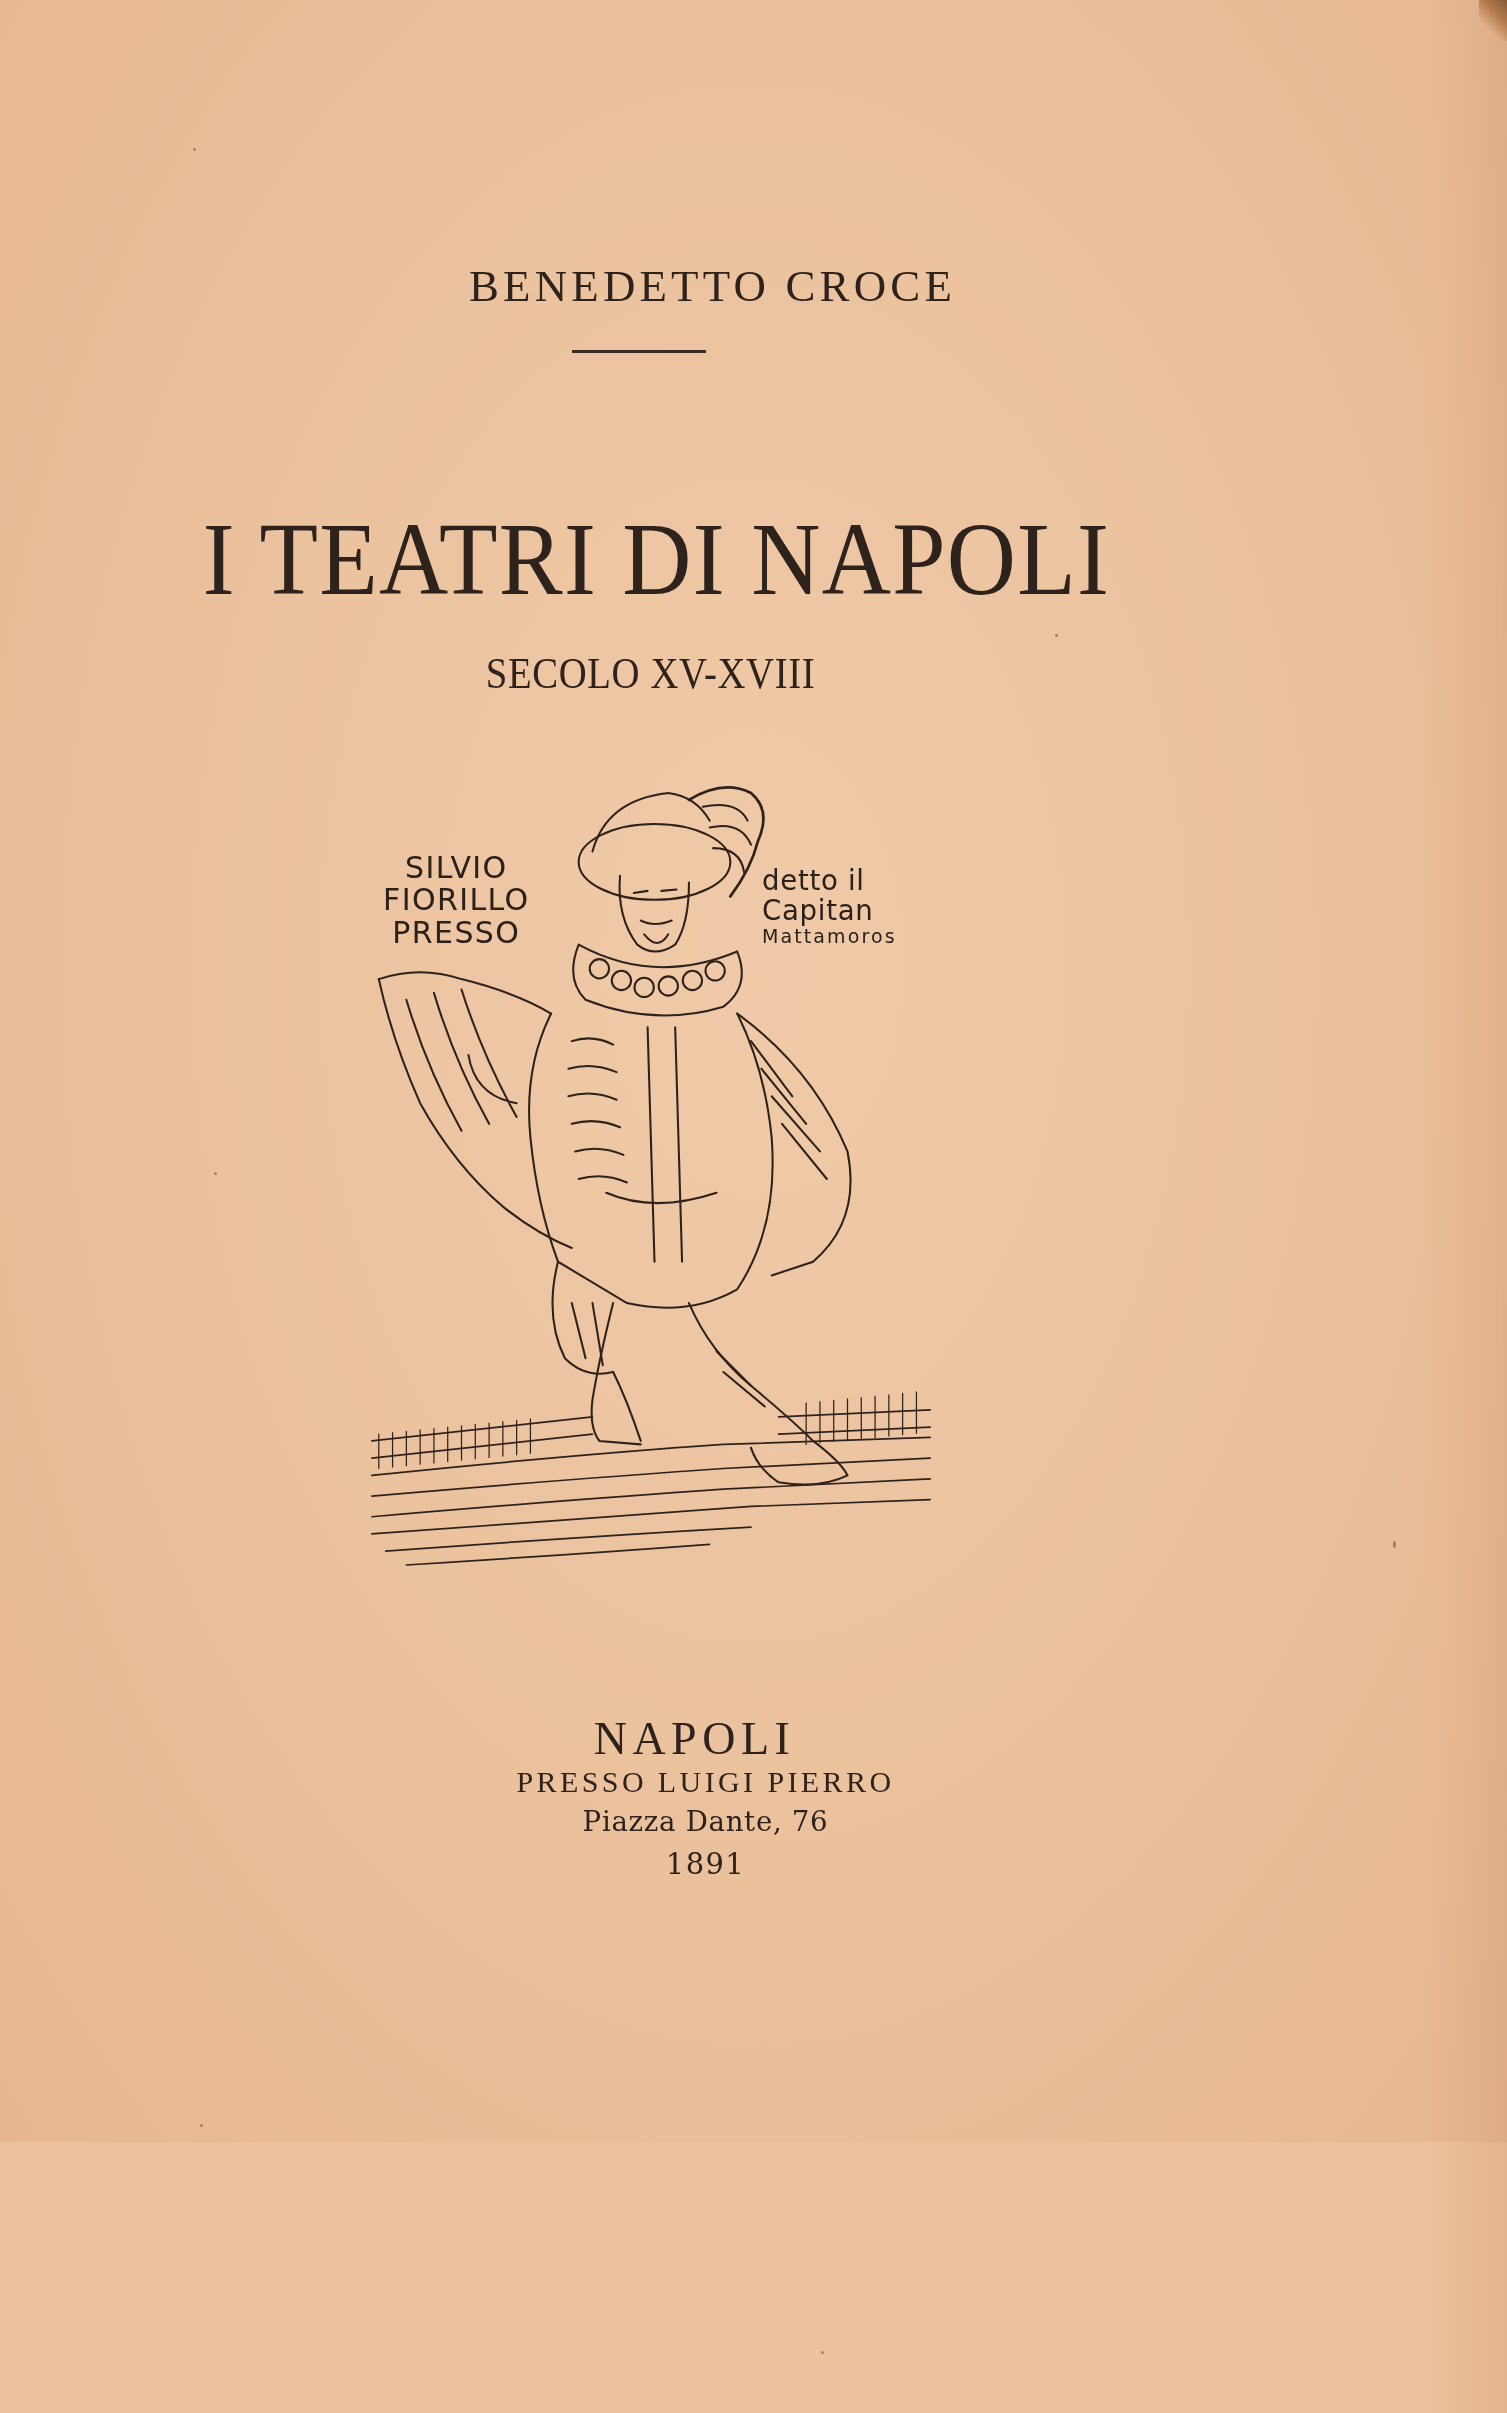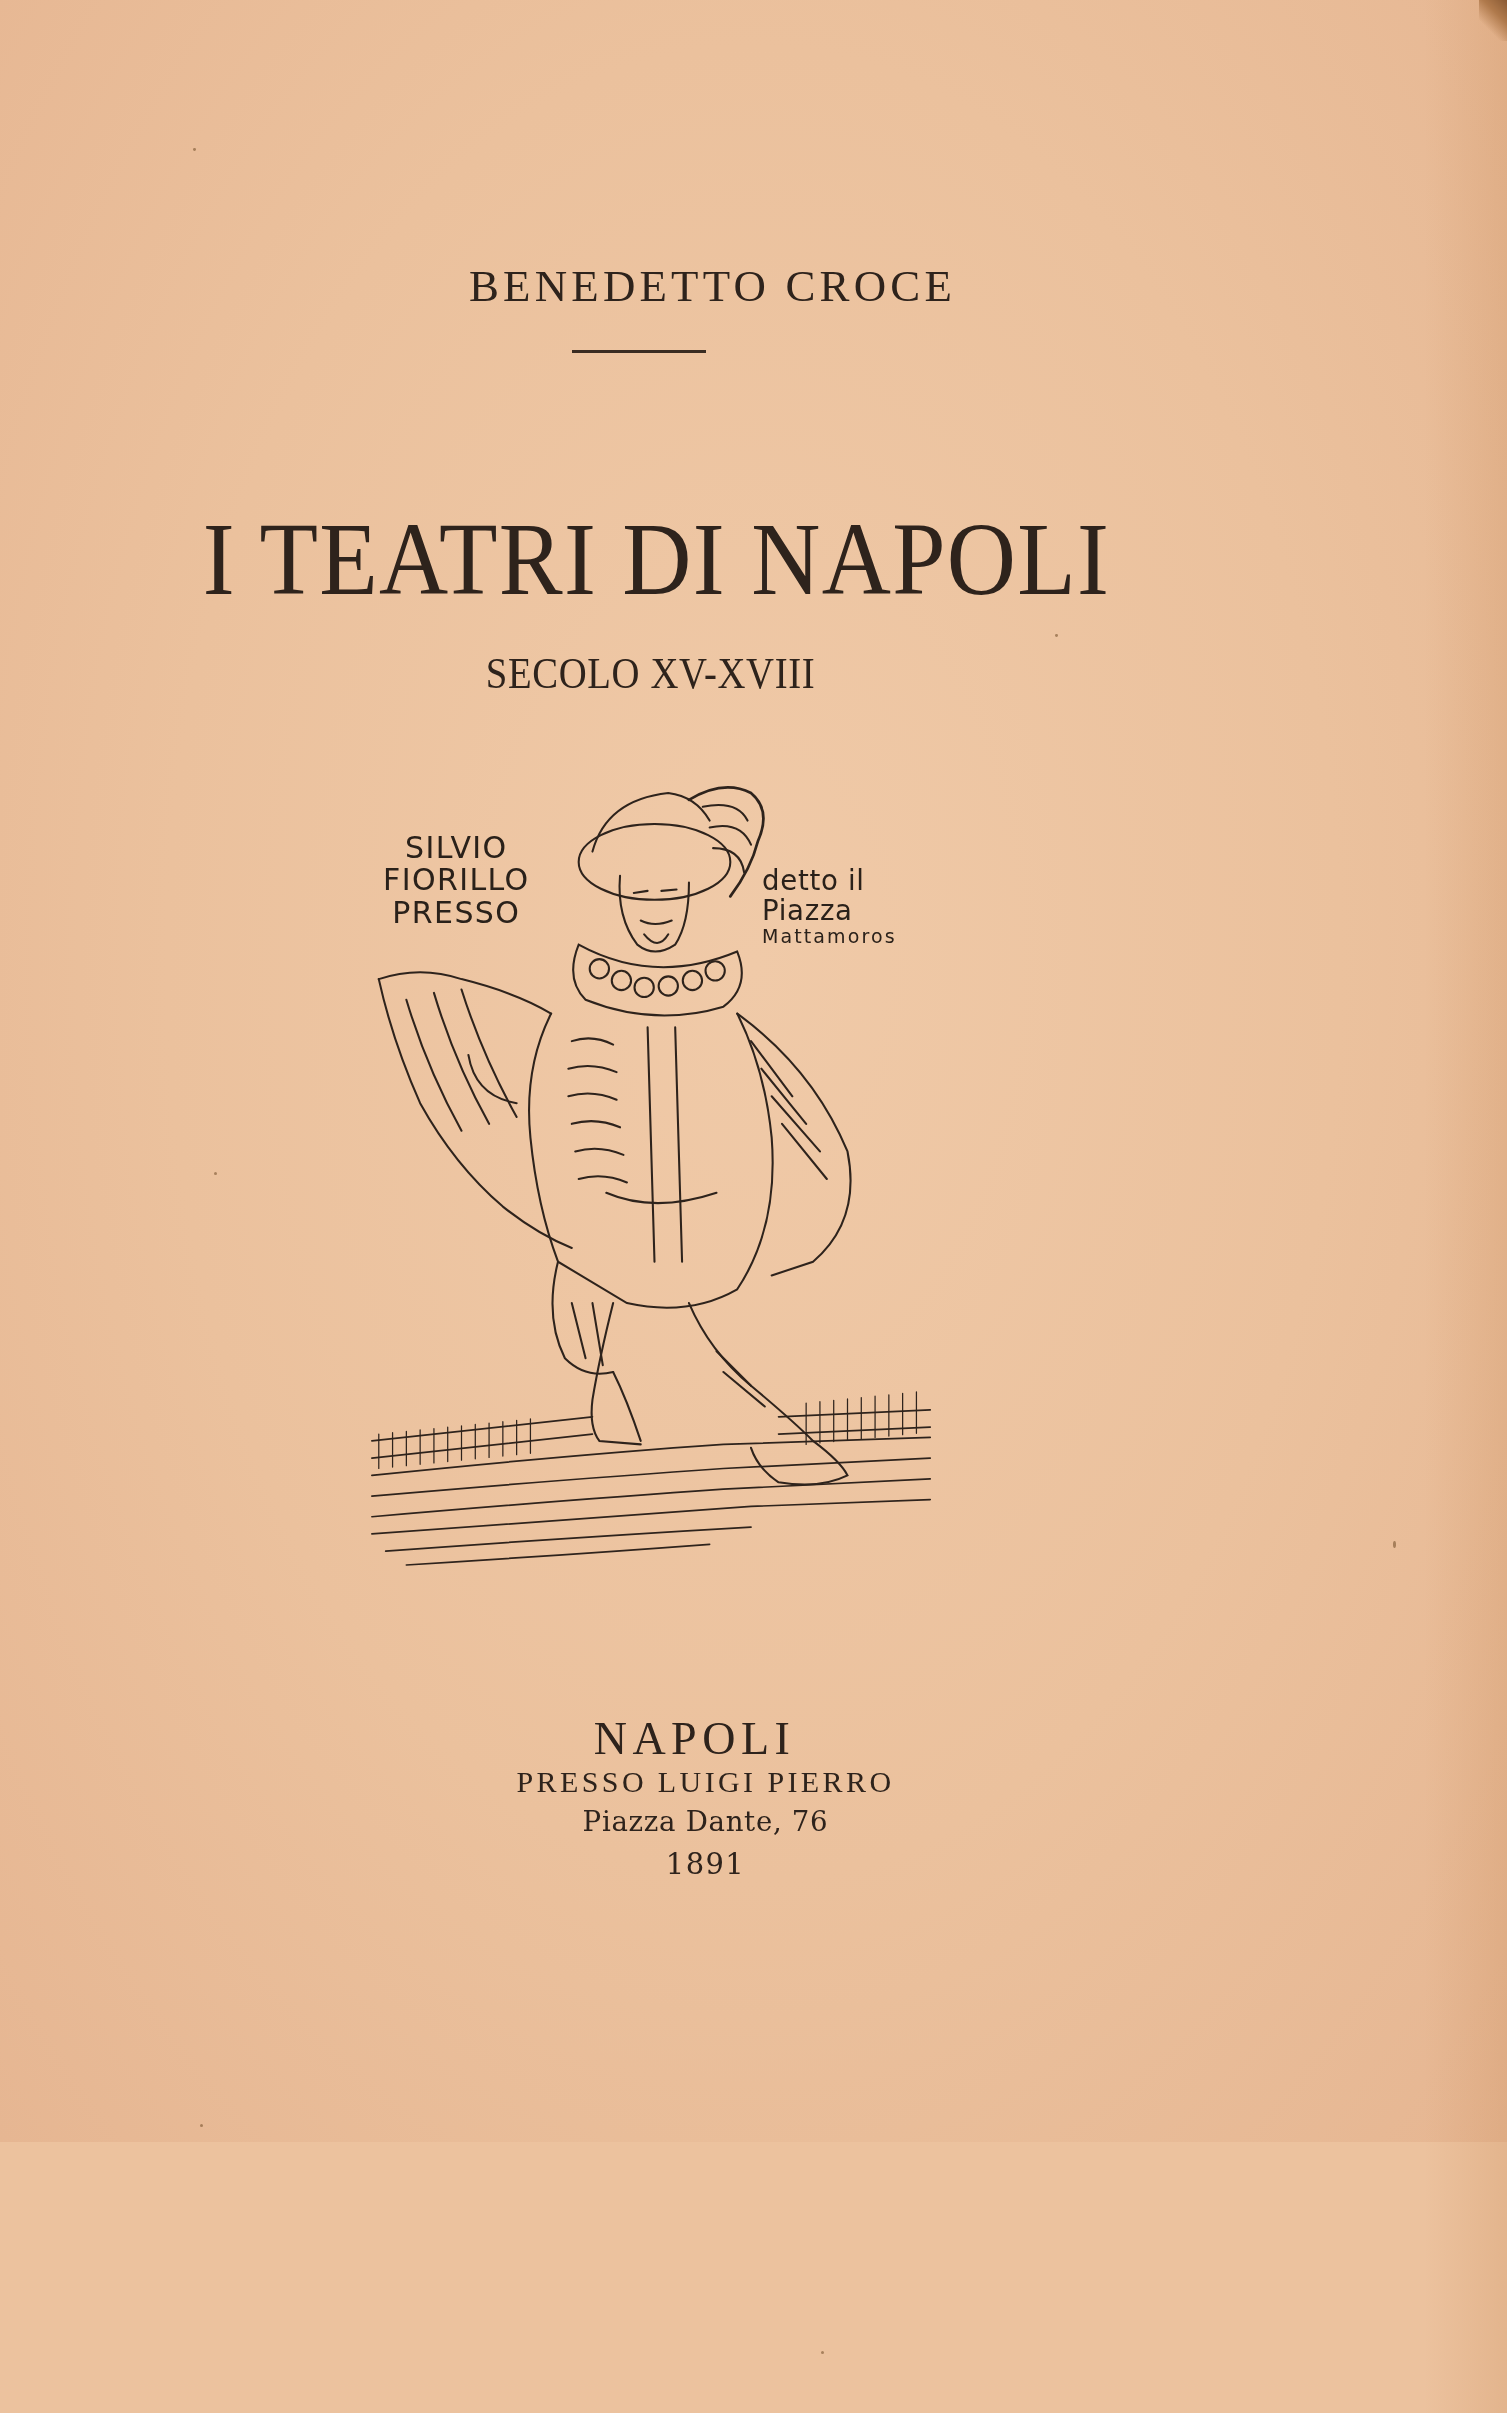--- a/index.html
+++ b/index.html
@@ -39,21 +39,21 @@
     top:648px; left:-103px; font-family:"Liberation Serif", serif;
     font-size:44px; letter-spacing:0.7px; transform:scaleX(0.88);
   }
   .illustration {
     position:absolute; left:365px; top:779px; width:579px; height:800px;
   }
   .caption-left, .caption-right {
     position:absolute; font-family:"DejaVu Sans", sans-serif; color:#2a211a;
     line-height:1.08;
   }
-  .caption-left { left:383px; top:832px; font-size:30px; text-align:center; letter-spacing:1.4px; }
+  .caption-left { left:383px; top:852px; font-size:30px; text-align:center; letter-spacing:1.4px; }
   .caption-right { left:762px; top:855px; font-size:27.6px; letter-spacing:0.7px;margin-top:11px; }
   .caption-right .c3 { font-size:19px; letter-spacing:2.1px; }
   .imprint-city {
     top:1712px; left:-59px; font-family:"Liberation Serif", serif;
     font-size:46px; letter-spacing:5.5px;
   }
   .imprint-publisher {
     top:1765px; left:-48px; font-family:"Liberation Serif", serif;
     font-size:30px; letter-spacing:3.4px;
   }
@@ -157,21 +157,21 @@
     </svg>
   </div>
 
   <div class="caption-left">
     <div>SILVIO</div>
     <div>FIORILLO</div>
     <div>PRESSO</div>
   </div>
   <div class="caption-right">
     <div>detto il</div>
-    <div>Piazza</div>
+    <div>Capitan</div>
     <div class="c3">Mattamoros</div>
   </div>
 
   <div class="line imprint-city">NAPOLI</div>
   <div class="line imprint-publisher">PRESSO LUIGI PIERRO</div>
   <div class="line imprint-address">Piazza Dante, 76</div>
   <div class="line imprint-year">1891</div>
 </div>
 
 

